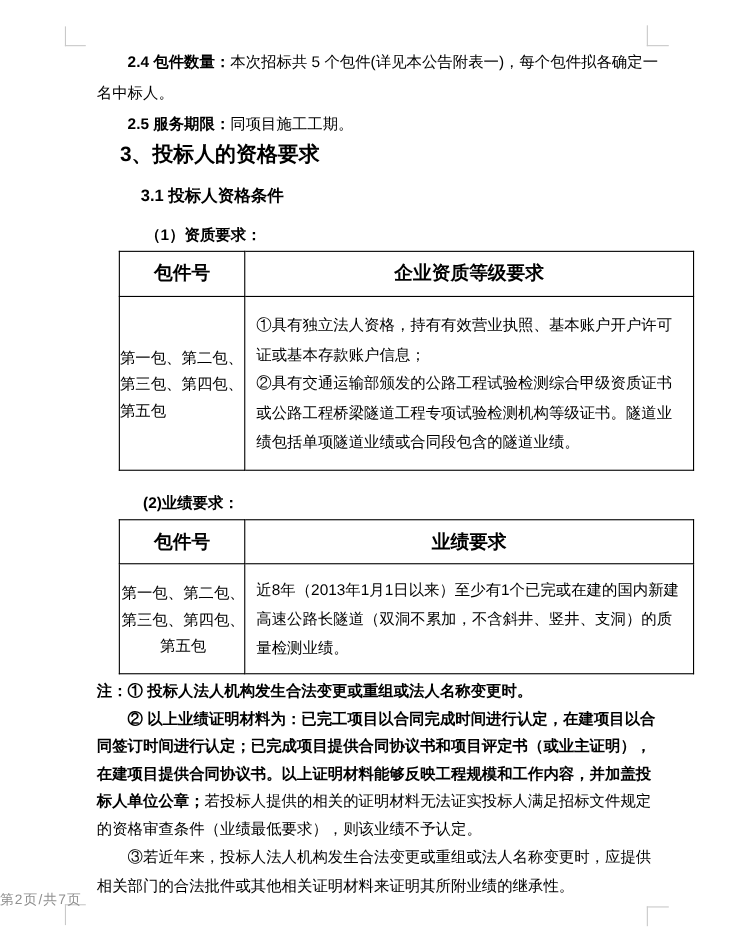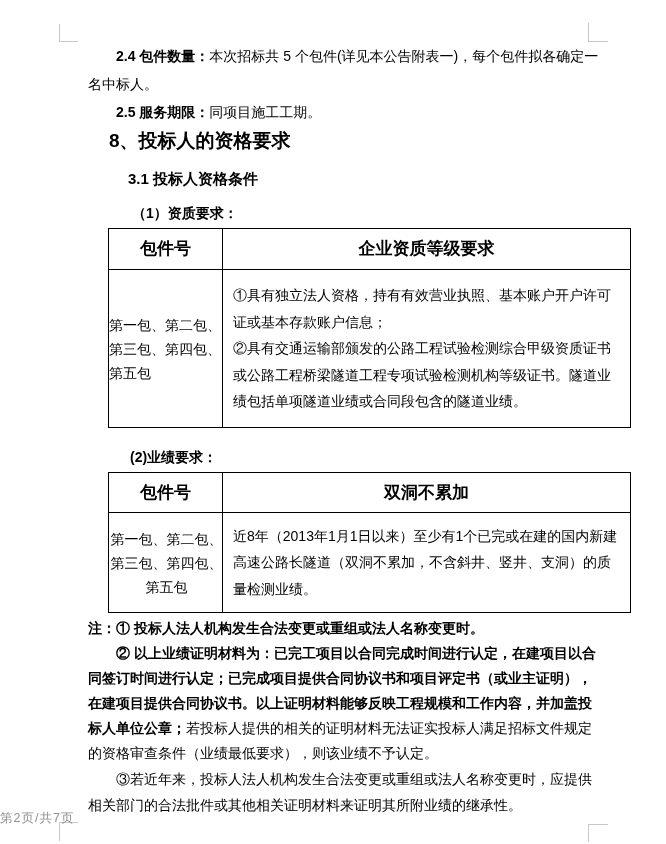--- a/index.html
+++ b/index.html
@@ -108,21 +108,21 @@
   <div class="crop-mark tr"></div>
   <div class="crop-mark bl"></div>
   <div class="crop-mark br"></div>
 
   <div class="content">
 
     <p class="body-para"><b>2.4 包件数量：</b><span>本次招标共 5 个包件(详见本公告附表一)，每个包件拟各确定一名中标人。</span></p>
 
     <p class="body-para"><b>2.5 服务期限：</b><span>同项目施工工期。</span></p>
 
-    <p class="h3-heading">8、投标人的资格要求</p>
+    <p class="h3-heading">3、投标人的资格要求</p>
 
     <p class="h31-heading">3.1 投标人资格条件</p>
 
     <p class="sub-label s1">（1）资质要求：</p>
 
     <table class="doc-table t1">
       <tbody>
           <tr>
         <th class="c1">包件号</th>
         <th>企业资质等级要求</th>
@@ -140,21 +140,21 @@
       </tr>
     </tbody>
       </table>
 
     <p class="sub-label s2">(2)业绩要求：</p>
 
     <table class="doc-table t2">
       <tbody>
           <tr>
         <th class="c1">包件号</th>
-        <th>双洞不累加</th>
+        <th>业绩要求</th>
       </tr>
       <tr>
         <td class="c1">
           <div class="pkg-cell">第一包、第二包、第三包、第四包、第五包</div>
         </td>
         <td>
           <div class="req-cell">
             <div>近8年（2013年1月1日以来）至少有1个已完或在建的国内新建高速公路长隧道（双洞不累加，不含斜井、竖井、支洞）的质量检测业绩。</div>
           </div>
         </td>

